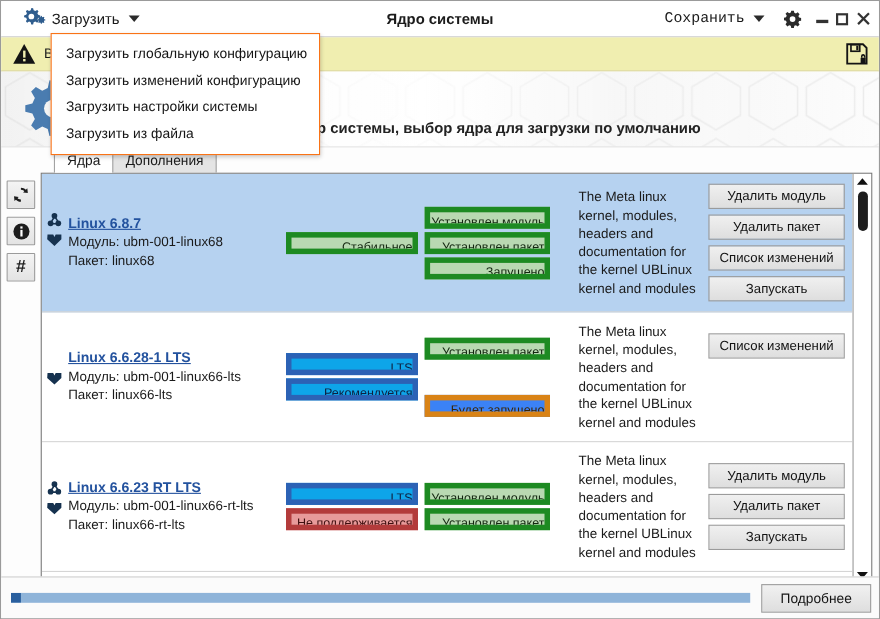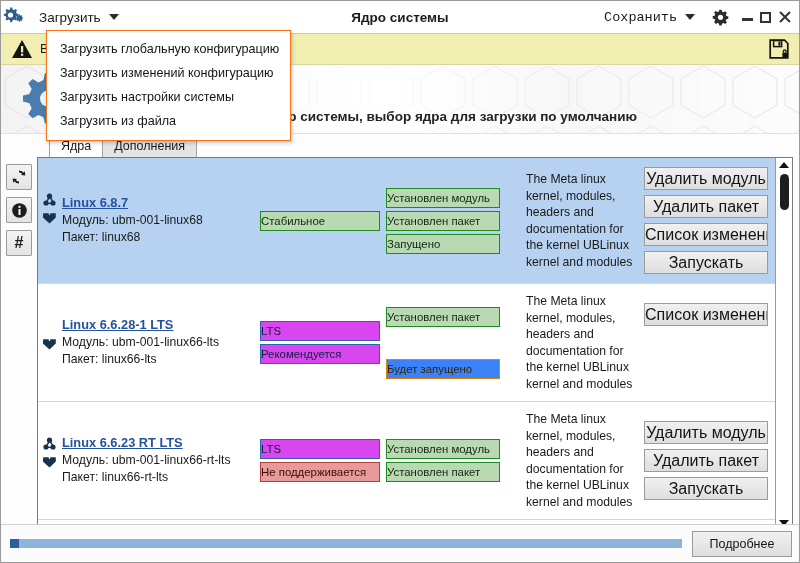--- a/index.html
+++ b/index.html
@@ -22,21 +22,21 @@
 
   
   .titlebar {
     position: relative;
     height: 33px;
     background: #ffffff;
     border-bottom: 1px solid #c8c8c8;
     display: flex;
     align-items: center;
   }
-  .tb-left { display: flex; align-items: center; padding-left: 0; gap: 10px; }
+  .tb-left { display: flex; align-items: center; padding-left: 18px; }
   .gears-icon { width: 24px; height: 22px; position: relative; }
   .menu-btn {
     display: flex; align-items: center; gap: 8px;
     font-size: 13.5px; color: #1a1a1a;
     padding: 2px 4px; cursor: default;
   }
   .caret-down {
     width: 0; height: 0;
     border-left: 5px solid transparent;
     border-right: 5px solid transparent;
@@ -191,48 +191,48 @@
     display: flex; flex-direction: column; justify-content: center;
     gap: 3px; padding: 0 4px;
   }
   .k-tags2 {
     width: 118px; flex: 0 0 118px;
     display: flex; flex-direction: column; justify-content: center;
     gap: 3px; padding: 0 2px;
   }
   .tag {
     height: 20px; line-height: 19px;
-    text-align: left;
+    text-align: right;
     font-size: 11.4px;
-    border: 1px solid #404040;
+    border: 5px solid #404040;
     white-space: nowrap; overflow: hidden;
   }
   .tag.green  { background: #b9d9b2; border-color: #1d8a22; color: #12260f; }
-  .tag.blue   { background: #d946ef; border-color: #2c62b5; color: #0f2040; }
+  .tag.blue   { background: #0ea5e9; border-color: #2c62b5; color: #0f2040; }
   .tag.orange { background: #3b82f6; border-color: #d98316; color: #3a2405; margin-top: 29px; }
   .tag.red    { background: #e79a9a; border-color: #b33b3b; color: #3d0d0d; }
 
   .k-desc {
     flex: 1 1 auto;
     font-size: 12.2px;
     line-height: 16.5px;
     color: #1a1a1a;
     padding: 0 6px 0 8px;
     display: flex; align-items: center; margin-left: 16px;
   }
   .k-actions {
     width: 126px; flex: 0 0 126px;
     display: flex; flex-direction: column; gap: 5px;
     justify-content: center;
     padding-right: 2px;
   }
   .abtn {
     height: 23px; line-height: 21px;
     text-align: center;
-    font-size: 16px;
+    font-size: 12px;
     border: 1px solid #9b9b9b;
     background: linear-gradient(180deg,#f0f0f0,#dedede);
     color: #141414;
     white-space: nowrap; overflow: hidden;
   }
 
   
   .vscroll {
     width: 17px; flex: 0 0 17px;
     border-left: 1px solid #9a9a9a;

